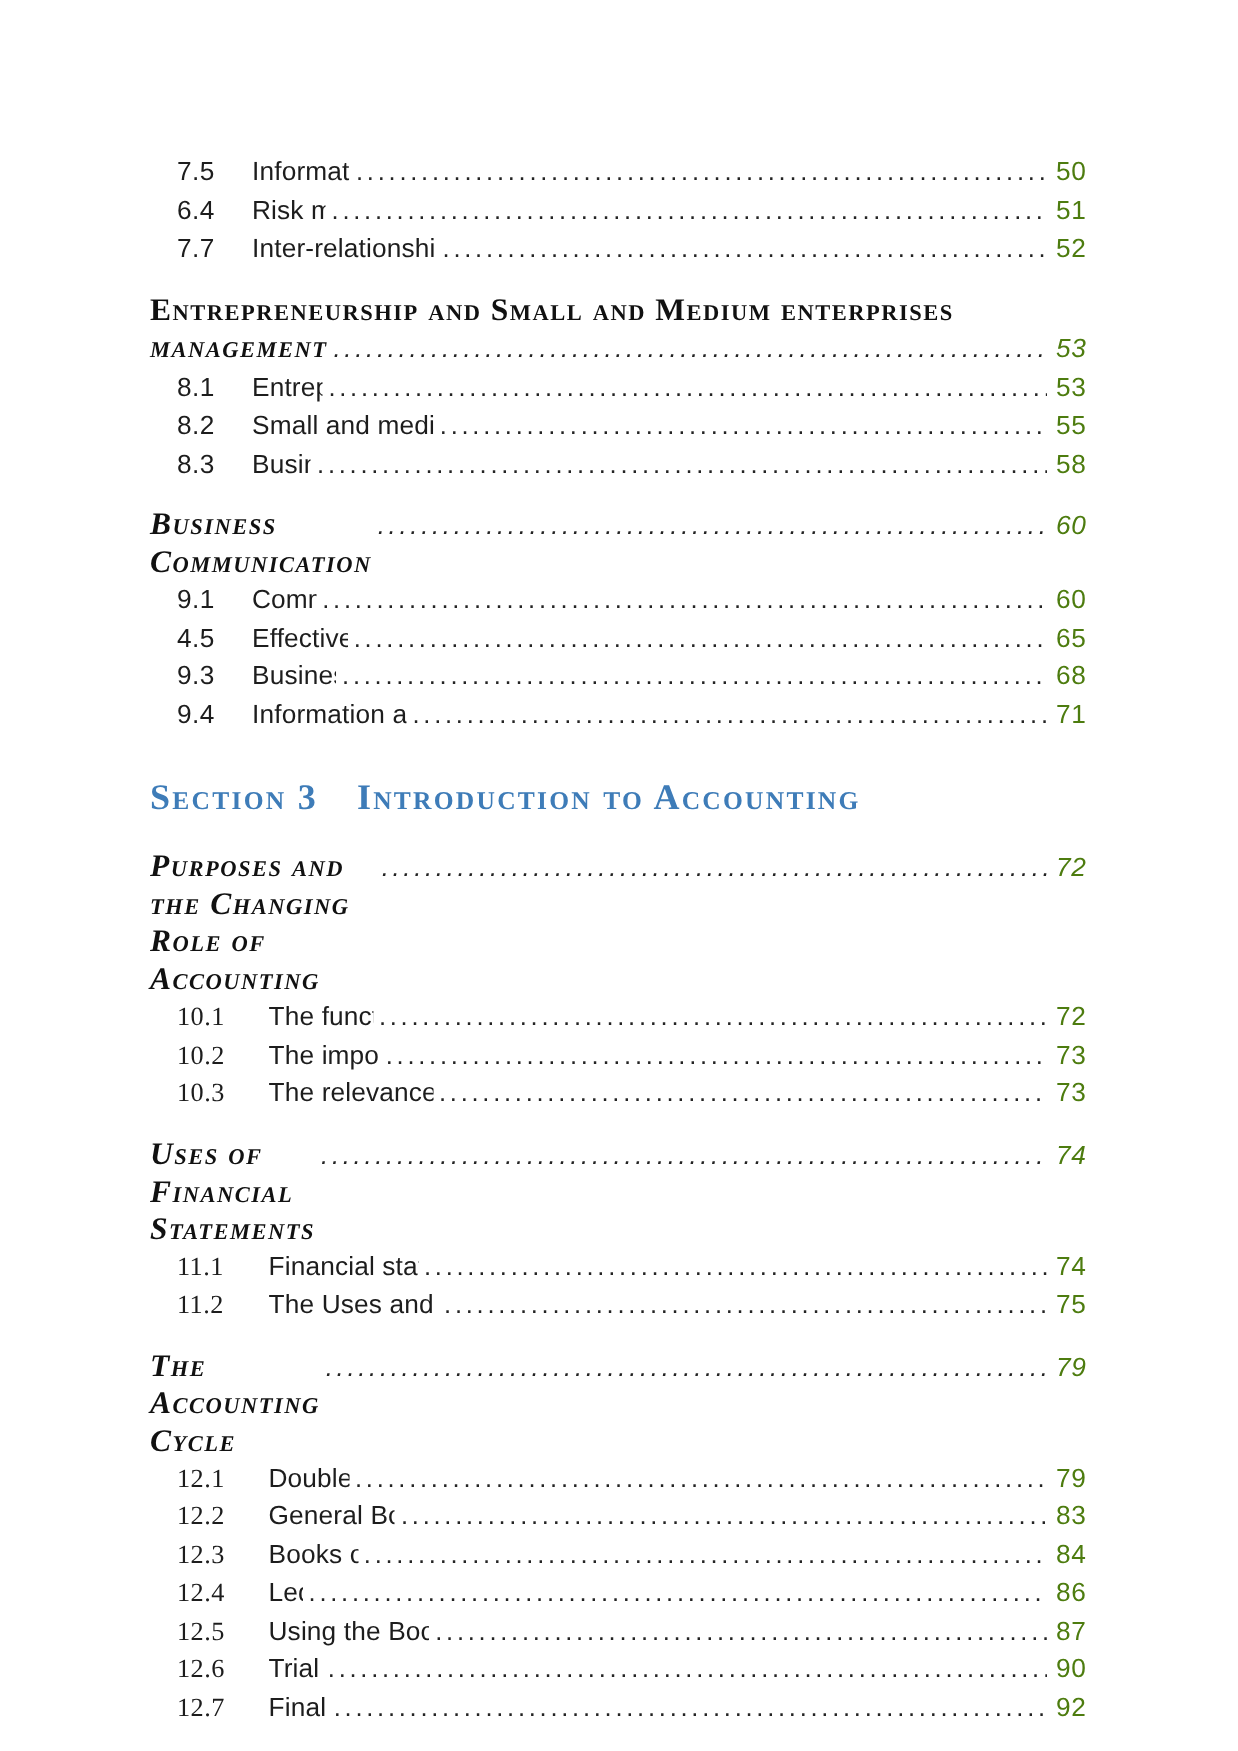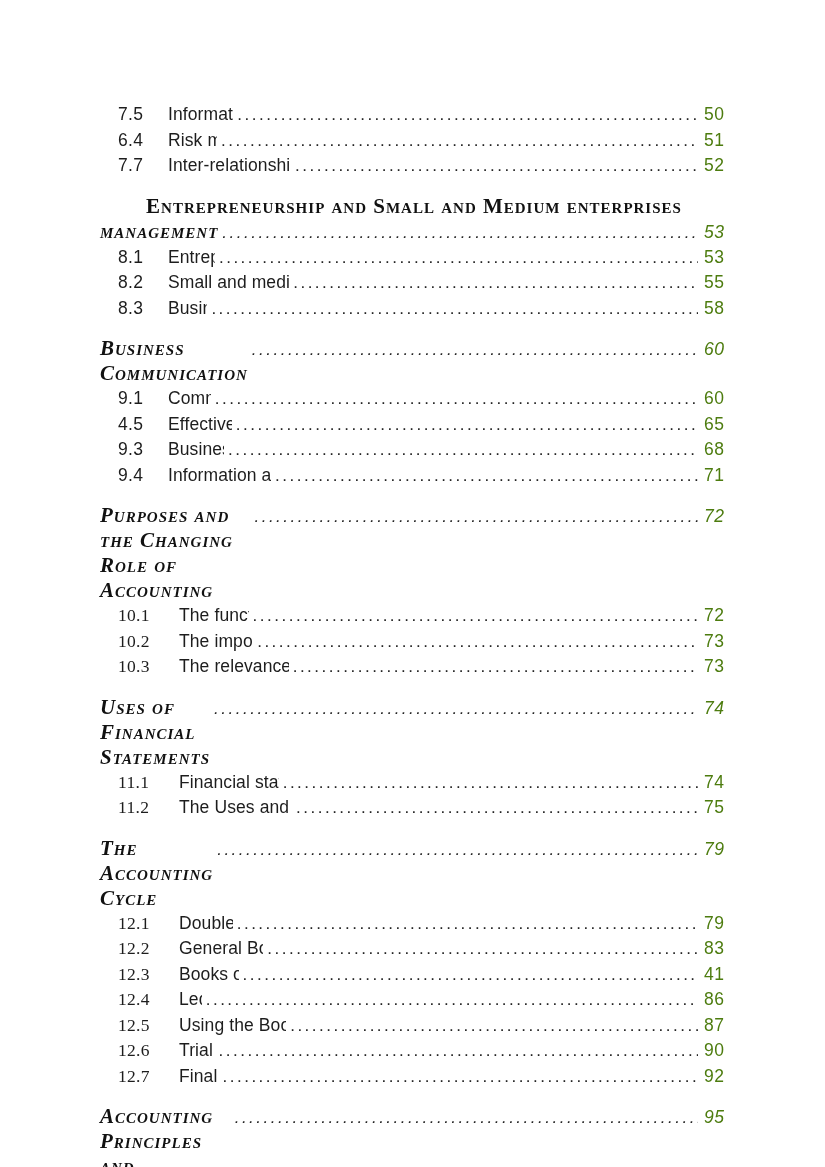--- a/index.html
+++ b/index.html
@@ -59,21 +59,21 @@
   .block.cont { margin-top: 16px; }
 
   .chap-pre, .chap-title {
     font-family: "Liberation Serif", serif;
     font-variant: small-caps;
     font-weight: 700;
     font-size: 21px;
     letter-spacing: 1px;
     color: #111111;
   }
-  .chap-pre { line-height: 25px; text-align: center; }
+  .chap-pre { line-height: 25px; }
   .chap-row { line-height: 25px; font-style: italic; }
 
   
   .toc-entry {
     line-height: 24.5px;
     padding-left: 18px;
     font-size: 17.5px;
   }
   .toc-num {
     flex: 0 0 auto;
@@ -195,20 +195,23 @@
 
   <div class="row toc-entry">
     <span class="toc-num">9.4</span>
     <span class="toc-label">Information and communication technology</span>
     <span class="leader"></span>
     <span class="page-num">71</span>
   </div>
 </div>
   </div>
 
+  <div class="section-heading">
+    <span class="sec-label">Section 3</span><span class="sec-title">Introduction to Accounting</span>
+  </div>
 
   <div class="block">
 
     <div class="row chap-row">
       <span class="chap-title">Purposes and the Changing Role of Accounting</span>
       <span class="leader"></span>
       <span class="page-num">72</span>
     </div>
     <div class="items">
   <div class="row toc-entry">
@@ -277,21 +280,21 @@
     <span class="toc-num wide">12.2</span>
     <span class="toc-label">General Book-keeping Procedures</span>
     <span class="leader"></span>
     <span class="page-num">83</span>
   </div>
 
   <div class="row toc-entry">
     <span class="toc-num wide">12.3</span>
     <span class="toc-label">Books of Original Entry</span>
     <span class="leader"></span>
-    <span class="page-num">41</span>
+    <span class="page-num">84</span>
   </div>
 
   <div class="row toc-entry">
     <span class="toc-num wide">12.4</span>
     <span class="toc-label">Ledgers</span>
     <span class="leader"></span>
     <span class="page-num">86</span>
   </div>
 
   <div class="row toc-entry">

